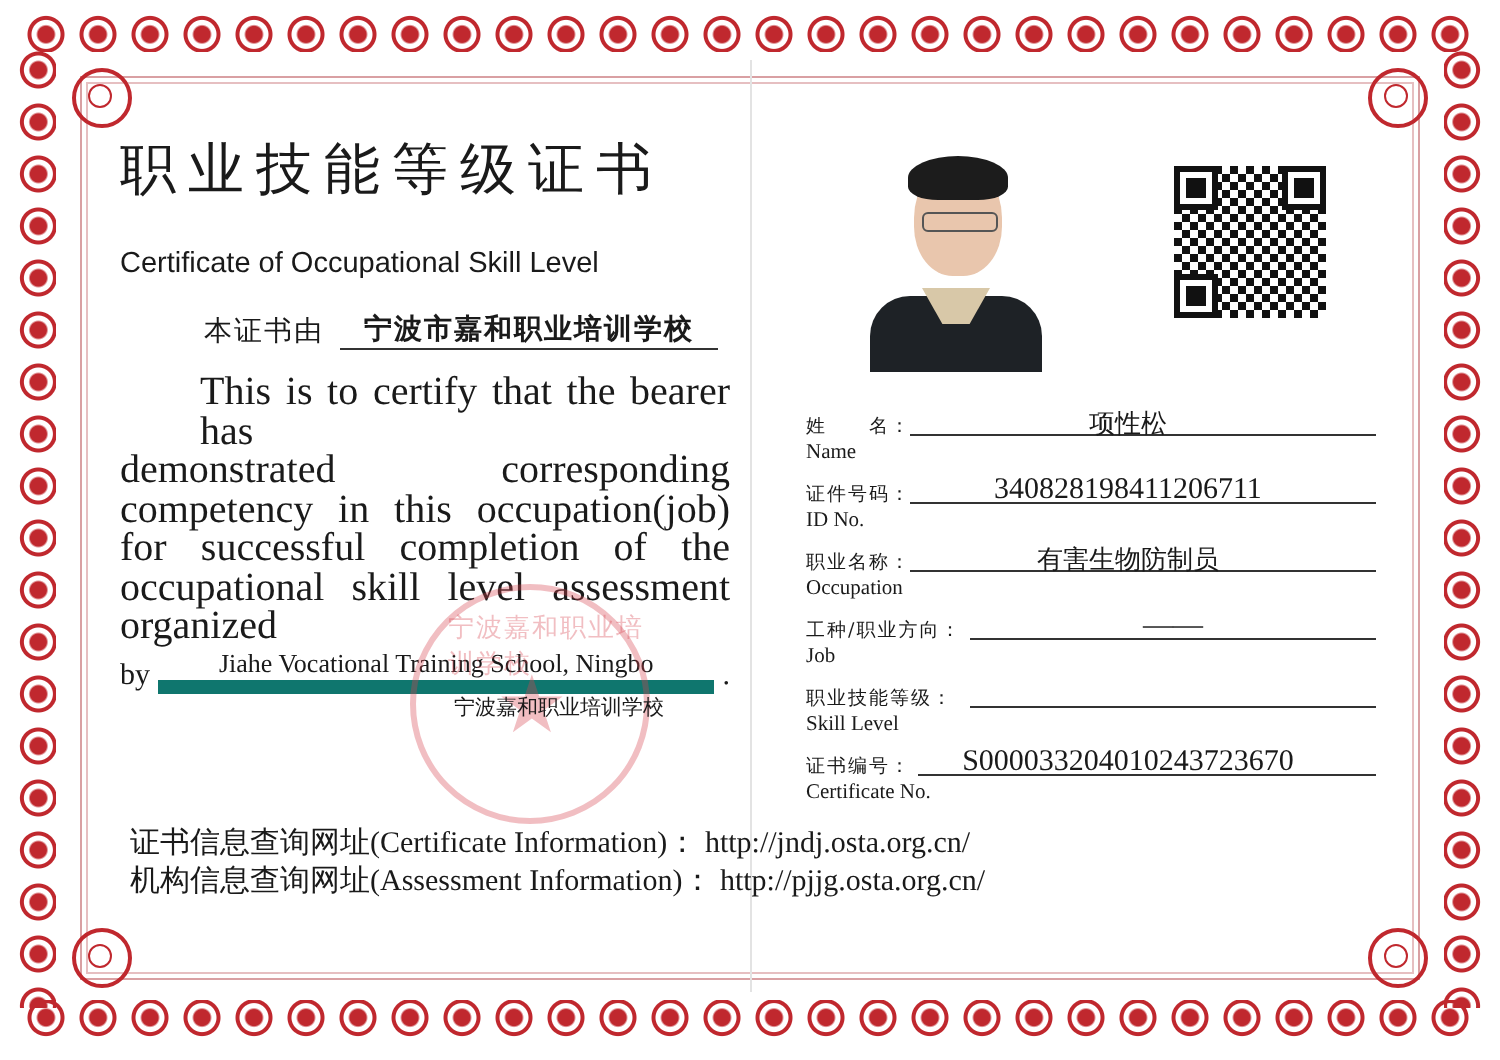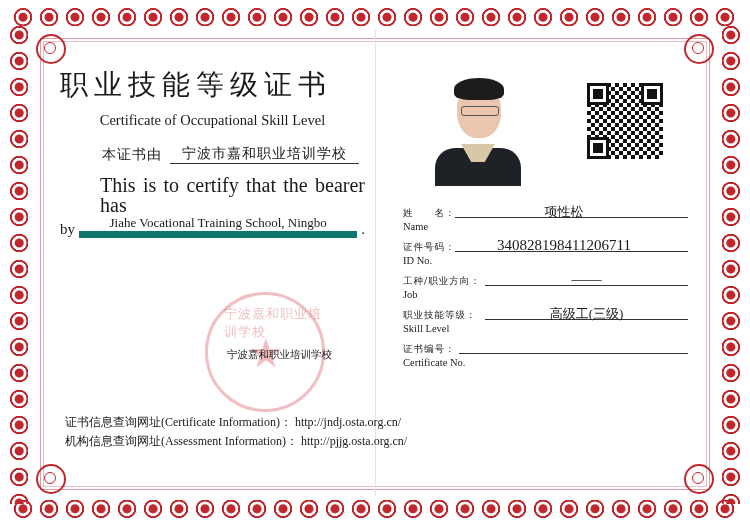--- a/index.html
+++ b/index.html
@@ -18,35 +18,35 @@
     background-image: radial-gradient(circle at 40% 50%, #c0282e 0 4px, transparent 5px), radial-gradient(circle at 40% 50%, transparent 0 7px, #c0282e 7.5px 9px, transparent 9.5px);
     background-size:22px 26px; }
   .inner-frame { position:absolute; left:40px; right:40px; top:38px; bottom:40px; border:1px solid #d9a0a3; }
   .inner-frame2 { position:absolute; left:43px; right:43px; top:41px; bottom:43px; border:1px solid #e6bfc1; }
   .fold { position:absolute; left:375px; top:30px; bottom:34px; width:1px; background:#e3e3e3; }
   .corner { position:absolute; width:26px; height:26px; border:2px solid #c0282e; border-radius:50%; }
   .corner::after { content:""; position:absolute; left:6px; top:6px; width:10px; height:10px; border:1.5px solid #c0282e; border-radius:50%; }
 
   .left-page { position:absolute; left:60px; top:60px; width:305px; }
   .title-cn { text-align:left; font-size:28px; letter-spacing:6px; margin-top:6px; font-family:"DejaVu Serif", serif; }
-  .title-en { text-align:center; font-size:14.5px; margin-top:8px; font-family:Liberation Serif, serif; }
+  .title-en { text-align:left; font-size:14.5px; margin-top:20px; font-family:Liberation Sans, sans-serif; }
   .issuer-row { margin-top:16px; display:flex; align-items:flex-end; font-size:14px; }
   .issuer-row .lbl { margin-left:42px; white-space:nowrap; letter-spacing:1px; }
-  .issuer-row .val { flex:1; border-bottom:1px solid #333; text-align:center; margin-left:8px; margin-right:6px; letter-spacing:1px; }
+  .issuer-row .val { flex:1; border-bottom:1px solid #333; text-align:center; margin-left:8px; margin-right:6px; letter-spacing:1px;font-weight:bold; }
   .cn-body { font-size:13.8px; line-height:23px; margin-top:6px; text-align:justify; letter-spacing:0.5px; }
   .en-body { font-family:"Liberation Serif", serif; font-size:20px; line-height:19.5px; margin-top:12px; text-align:justify; text-align-last:justify; }
   .en-body .first { padding-left:40px; }
   .by-row { display:flex; align-items:flex-end; font-family:"Liberation Serif", serif; font-size:15px; }
   .by-row .org { flex:1; border-bottom:7px solid #0f766e; margin:0 4px; text-align:center; font-size:13px; }
   .seal { position:absolute; left:205px; top:292px; width:120px; height:120px; border-radius:50%; border:3px solid rgba(214,70,80,0.35); box-sizing:border-box; }
   .seal-star { position:absolute; left:40px; top:38px; font-size:40px; color:rgba(214,70,80,0.35); line-height:1; }
   .seal-text { position:absolute; left:16px; top:10px; font-size:13px; color:rgba(214,70,80,0.35); letter-spacing:1px; }
   .issue-info { position:absolute; left:227px; top:346px; font-size:10.5px; line-height:17px; }
   .issue-info .date span { margin-left:10px; }
-  .links { position:absolute; left:65px; top:413px; font-size:12px; line-height:19px; font-family:"Liberation Serif", serif; white-space:nowrap; }
+  .links { position:absolute; left:65px; top:413px; font-size:15px; line-height:19px; font-family:"Liberation Serif", serif; white-space:nowrap; }
 
   .photo { position:absolute; left:435px; top:76px; width:86px; height:110px; background:#fff; overflow:hidden; }
   .photo .head { position:absolute; left:22px; top:6px; width:44px; height:56px; background:#e9c6ad; border-radius:48% 48% 44% 44%; }
   .photo .hair { position:absolute; left:19px; top:2px; width:50px; height:22px; background:#1c1c1c; border-radius:50% 50% 30% 30%; }
   .photo .glasses { position:absolute; left:26px; top:30px; width:36px; height:8px; border:1px solid #555; border-radius:3px; }
   .photo .body { position:absolute; left:0; top:72px; width:86px; height:40px; background:#1e2226; border-radius:20px 20px 0 0; }
   .photo .collar { position:absolute; left:26px; top:68px; width:34px; height:18px; background:#d8c8a8; clip-path:polygon(0 0,100% 0,70% 100%,30% 100%); }
   .qr { position:absolute; left:587px; top:83px; width:76px; height:76px;
     background:
       linear-gradient(#111,#111) 0 0/22px 22px no-repeat,
@@ -86,20 +86,21 @@
 
 <div class="left-page">
   <div class="title-cn">职业技能等级证书</div>
   <div class="title-en">Certificate of Occupational Skill Level</div>
   <div class="issuer-row">
     <span class="lbl">本证书由</span>
     <span class="val">宁波市嘉和职业培训学校</span>
   </div>
   <div class="en-body">
     <div class="first">This is to certify that the bearer has</div>
+    <div>demonstrated corresponding competency in this occupation(job) for successful completion of the occupational skill level assessment organized</div>
   </div>
   <div class="by-row">
     <span>by</span>
     <span class="org">Jiahe Vocational Training School, Ningbo</span>
     <span>.</span>
   </div>
 </div>
 
 <div class="seal">
   <div class="seal-text">宁波嘉和职业培训学校</div>
@@ -133,30 +134,36 @@
     <span class="en">Name</span>
     <span class="line"></span>
     <span class="val">项性松</span>
   </div>
   <div class="field">
     <span class="cn">证件号码：</span>
     <span class="en">ID No.</span>
     <span class="line"></span>
     <span class="val small">340828198411206711</span>
   </div>
+  <div class="field">
+    <span class="cn">职业名称：</span>
+    <span class="en">Occupation</span>
+    <span class="line"></span>
+    <span class="val">有害生物防制员</span>
+  </div>
   <div class="field wide">
     <span class="cn">工种/职业方向：</span>
     <span class="en">Job</span>
     <span class="line"></span>
     <span class="val small">——</span>
   </div>
   <div class="field wide">
     <span class="cn">职业技能等级：</span>
     <span class="en">Skill Level</span>
     <span class="line"></span>
-    <span class="val">高级工(三级)</span>
   </div>
   <div class="field mid">
     <span class="cn">证书编号：</span>
     <span class="en">Certificate No.</span>
     <span class="line"></span>
+    <span class="val small">S000033204010243723670</span>
   </div>
 </div>
 
 </body></html>

